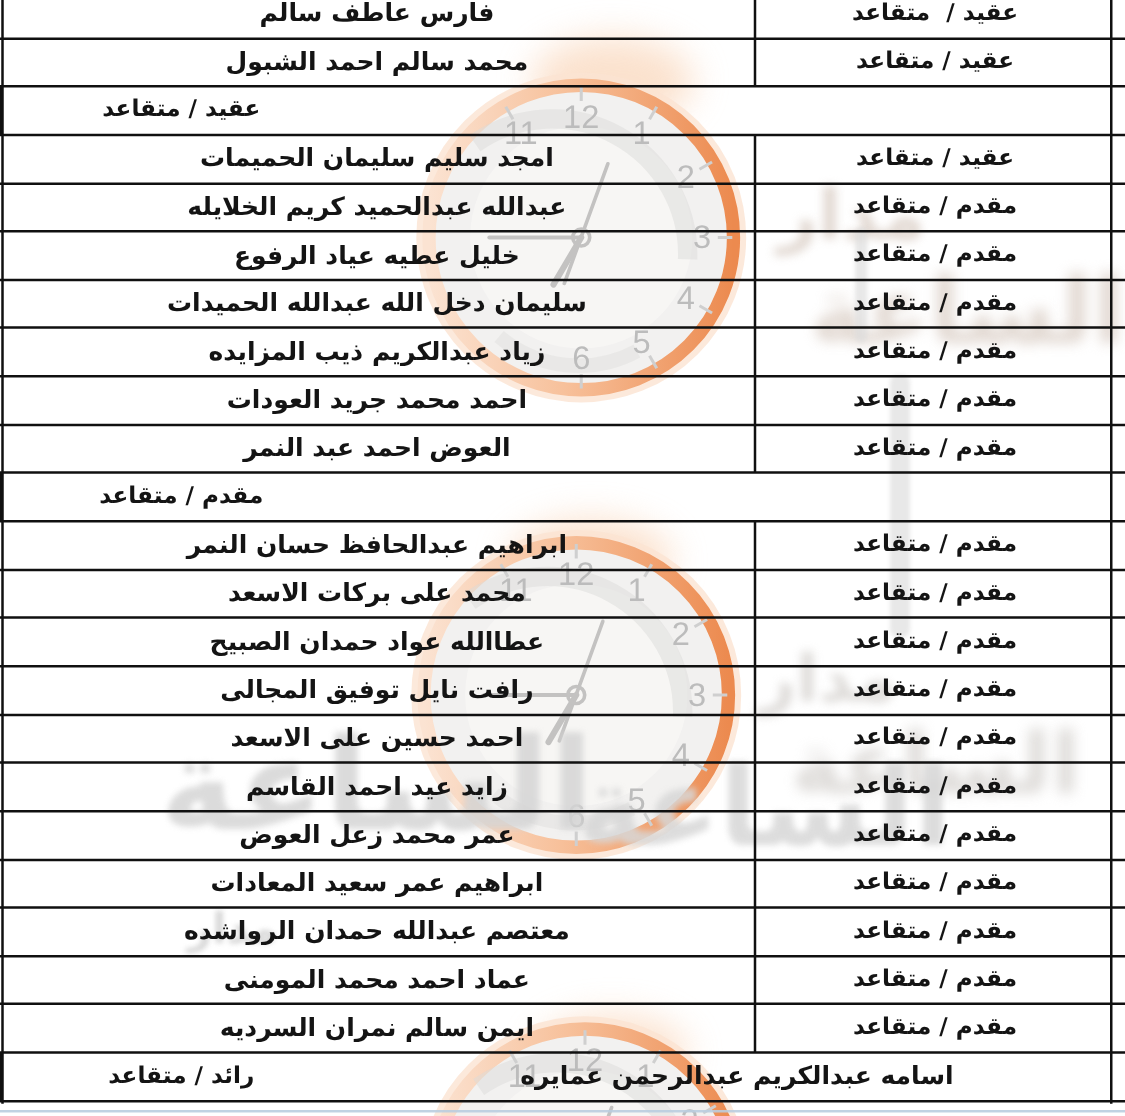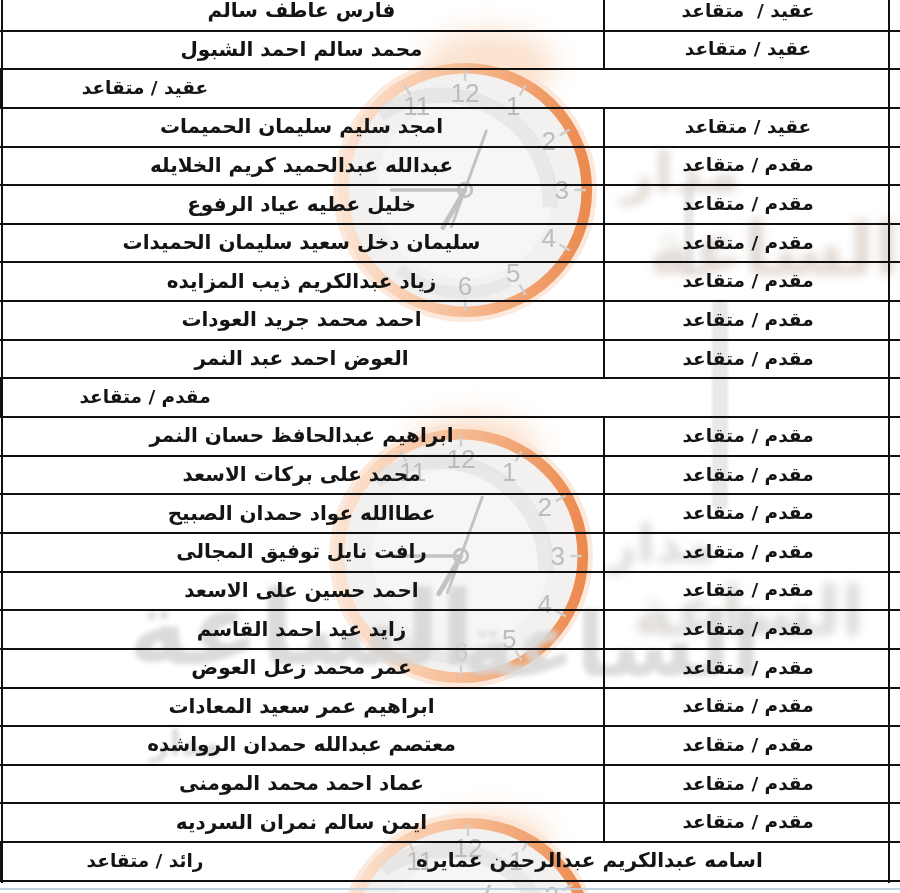--- a/index.html
+++ b/index.html
@@ -183,21 +183,21 @@
       </div>
       <div class="t-row">
         <div class="cell cell-name">عبدالله عبدالحميد كريم الخلايله</div>
         <div class="cell cell-rank">مقدم / متقاعد</div>
       </div>
       <div class="t-row">
         <div class="cell cell-name">خليل عطيه عياد الرفوع</div>
         <div class="cell cell-rank">مقدم / متقاعد</div>
       </div>
       <div class="t-row">
-        <div class="cell cell-name">سليمان دخل سعيد سليمان الحميدات</div>
+        <div class="cell cell-name">سليمان دخل الله عبدالله الحميدات</div>
         <div class="cell cell-rank">مقدم / متقاعد</div>
       </div>
       <div class="t-row">
         <div class="cell cell-name">زياد عبدالكريم ذيب المزايده</div>
         <div class="cell cell-rank">مقدم / متقاعد</div>
       </div>
       <div class="t-row">
         <div class="cell cell-name">احمد محمد جريد العودات</div>
         <div class="cell cell-rank">مقدم / متقاعد</div>
       </div>

